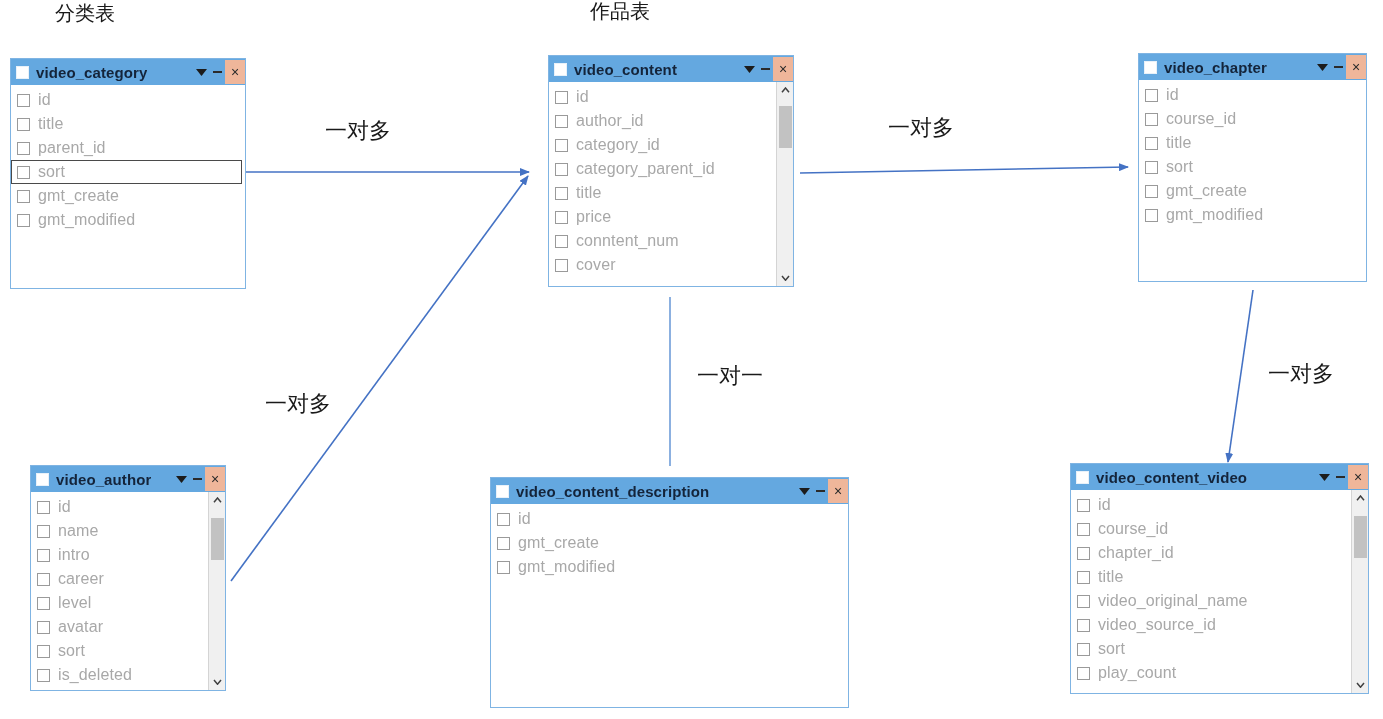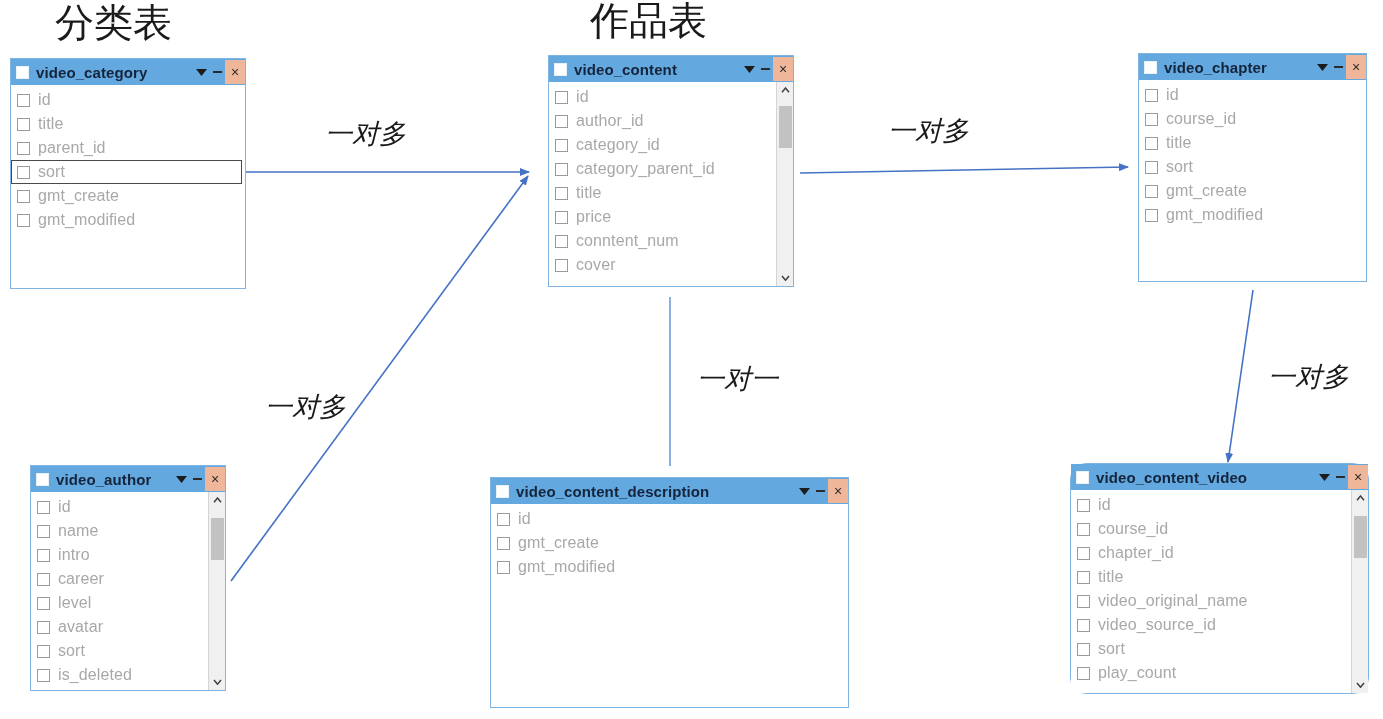--- a/index.html
+++ b/index.html
@@ -28,36 +28,35 @@
     height: 719px;
     pointer-events: none;
     z-index: 1;
   }
 
   
   .group-caption {
     position: absolute;
     z-index: 3;
     font-family: "DejaVu Sans", "Liberation Sans", sans-serif;
-    font-size: 39px;
+    font-size: 20px;
     line-height: 1;
     color: #1a1a1a;
     white-space: nowrap;
   }
 
   
   .rel-label {
     position: absolute;
     z-index: 4;
     font-family: "DejaVu Sans", "Liberation Sans", sans-serif;
-    font-size: 27px;
+    font-size: 22px;
     line-height: 1;
     color: #1a1a1a;
     white-space: nowrap;
-    font-style: italic;
   }
 
   
   .tbl {
     position: absolute;
     z-index: 2;
     background: #ffffff;
     border: 1px solid #7fb4e3;
     box-sizing: border-box;
     display: flex;
@@ -490,21 +489,21 @@
           <span class="field-name">gmt_create</span>
         </div>
         <div class="field-row">
           <span class="field-check"></span>
           <span class="field-name">gmt_modified</span>
         </div>
       </div>
     </div>
   </div>
 
-  <div class="tbl" style="left:1070px; top:463px; width:299px; height:231px;border-radius:16px;">
+  <div class="tbl" style="left:1070px; top:463px; width:299px; height:231px;">
     <div class="tbl-titlebar">
       <div class="tbl-title-check"></div>
       <div class="tbl-title-text">video_content_video</div>
       <div class="tbl-title-spacer"></div>
       <div class="tbl-btn-caret">
         <svg width="11" height="7" viewBox="0 0 11 7">
             <path d="M0,0 L11,0 L5.5,7 z" fill="#1c1c1c"></path>
           </svg>
       </div>
       <div class="tbl-btn-min">

